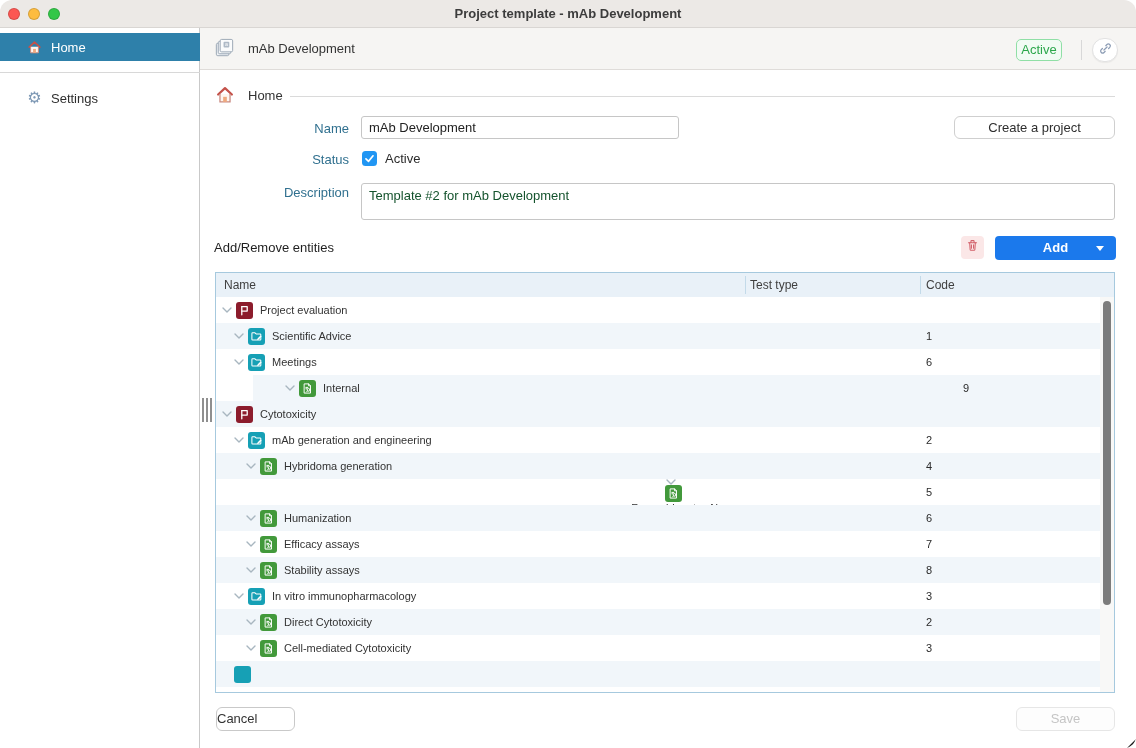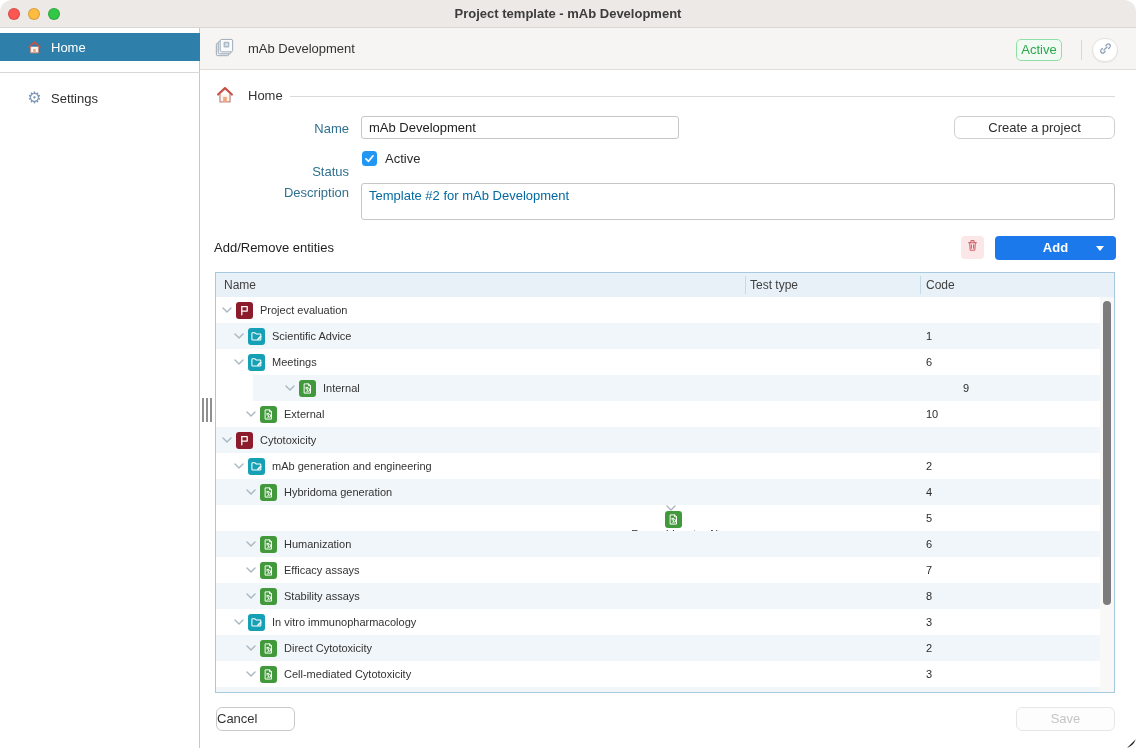--- a/index.html
+++ b/index.html
@@ -53,34 +53,34 @@
 
   
   .crumb-icon { position:absolute; left:214px; top:84px; }
   .crumb-label { position:absolute; left:248px; top:85px; height:22px; line-height:22px; font-size:13px; color:#333; }
   .crumb-rule { position:absolute; left:290px; top:96px; width:825px; height:1px; background:#dadada; }
 
   
   .flabel { position:absolute; left:214px; width:135px; text-align:right;
             font-size:13px; color:#30708f; }
   .lbl-name { top:121px; }
-  .lbl-status { top:164px; }
+  .lbl-status { top:152px; }
   .lbl-desc { top:185px; }
   .name-input { position:absolute; left:361px; top:116px; width:318px; height:23px;
                 border:1px solid #c6c6c6; border-radius:3px; font-size:13px; color:#222;
                 padding:0 7px; font-family:inherit; background:#fff; }
   .create-btn { position:absolute; left:954px; top:116px; width:161px; height:23px;
                 background:#ffffff; border:1px solid #cfcfcf; border-radius:6px;
                 font-size:13px; color:#2e2e2e; text-align:center; line-height:21px; cursor:default; }
   .checkbox { position:absolute; left:362px; top:151px; width:15px; height:15px;
               background:#2196f3; border-radius:3.5px; display:flex; align-items:center; justify-content:center; }
   .checkbox-label { position:absolute; left:385px; top:151px; font-size:13px; color:#2b2b2b; }
   .desc-area { position:absolute; left:361px; top:183px; width:754px; height:37px;
                border:1px solid #c6c6c6; border-radius:3px; resize:none; font-size:13px;
-               color:#0369a1; padding:4px 7px; font-family:inherit; background:#fff; }
+               color:#14532d; padding:4px 7px; font-family:inherit; background:#fff; }
 
   
   .entities-label { position:absolute; left:214px; top:240px; font-size:13px; color:#1f1f1f; }
   .trash-btn { position:absolute; left:961px; top:236px; width:23px; height:23px;
                background:#fbe7e7; border-radius:4px; display:flex; align-items:center; justify-content:center; }
   .add-btn { position:absolute; left:995px; top:236px; width:121px; height:24px;
              background:#1b79ec; border-radius:4px; color:#ffffff; font-size:13px;
              font-weight:bold; text-align:center; line-height:24px; }
   .add-caret { position:absolute; right:12px; top:10px; width:0; height:0;
                border-left:4.5px solid transparent; border-right:4.5px solid transparent;
@@ -302,39 +302,20 @@
         <path d="M6.5 3.5 h7.5 l3.5 3.5 V20.5 H6.5 Z"></path>
         <path d="M14 3.5 V7 h3.5"></path>
         <path d="M9 10 h3.5 M9 12.5 h2"></path>
         <circle cx="14" cy="14.5" r="2.6"></circle>
         <path d="M12.2 16.3 L10 18.5"></path>
       </svg>
     </span>
     <span class="tlabel">Internal</span>
     <span class="tcode">9</span>
   </div>
-        <div class="trow" style="padding-left: 30px;">
-    <span class="chev">
-      <svg width="10" height="6" viewBox="0 0 10 6">
-              <polyline points="1,1 5,5 9,1" fill="none" stroke="#a8b6c0" stroke-width="1.4" stroke-linecap="round" stroke-linejoin="round"></polyline>
-            </svg>
-    </span>
-
-    <span class="ticon ic-doc">
-      <svg viewBox="0 0 24 24" width="13" height="13" fill="none" stroke="#ffffff" stroke-width="1.8" stroke-linecap="round" stroke-linejoin="round">
-        <path d="M6.5 3.5 h7.5 l3.5 3.5 V20.5 H6.5 Z"></path>
-        <path d="M14 3.5 V7 h3.5"></path>
-        <path d="M9 10 h3.5 M9 12.5 h2"></path>
-        <circle cx="14" cy="14.5" r="2.6"></circle>
-        <path d="M12.2 16.3 L10 18.5"></path>
-      </svg>
-    </span>
-    <span class="tlabel">External</span>
-    <span class="tcode">10</span>
-  </div>
         <div class="trow alt" style="padding-left: 6px;">
     <span class="chev">
       <svg width="10" height="6" viewBox="0 0 10 6">
               <polyline points="1,1 5,5 9,1" fill="none" stroke="#a8b6c0" stroke-width="1.4" stroke-linecap="round" stroke-linejoin="round"></polyline>
             </svg>
     </span>
     <span class="ticon ic-flag">
       <svg viewBox="0 0 24 24" width="13" height="13" fill="none" stroke="#ffffff" stroke-width="2.4" stroke-linecap="round" stroke-linejoin="round">
         <path d="M7 20 V5"></path>
               <path d="M7 5 h10 v8 H7"></path>

